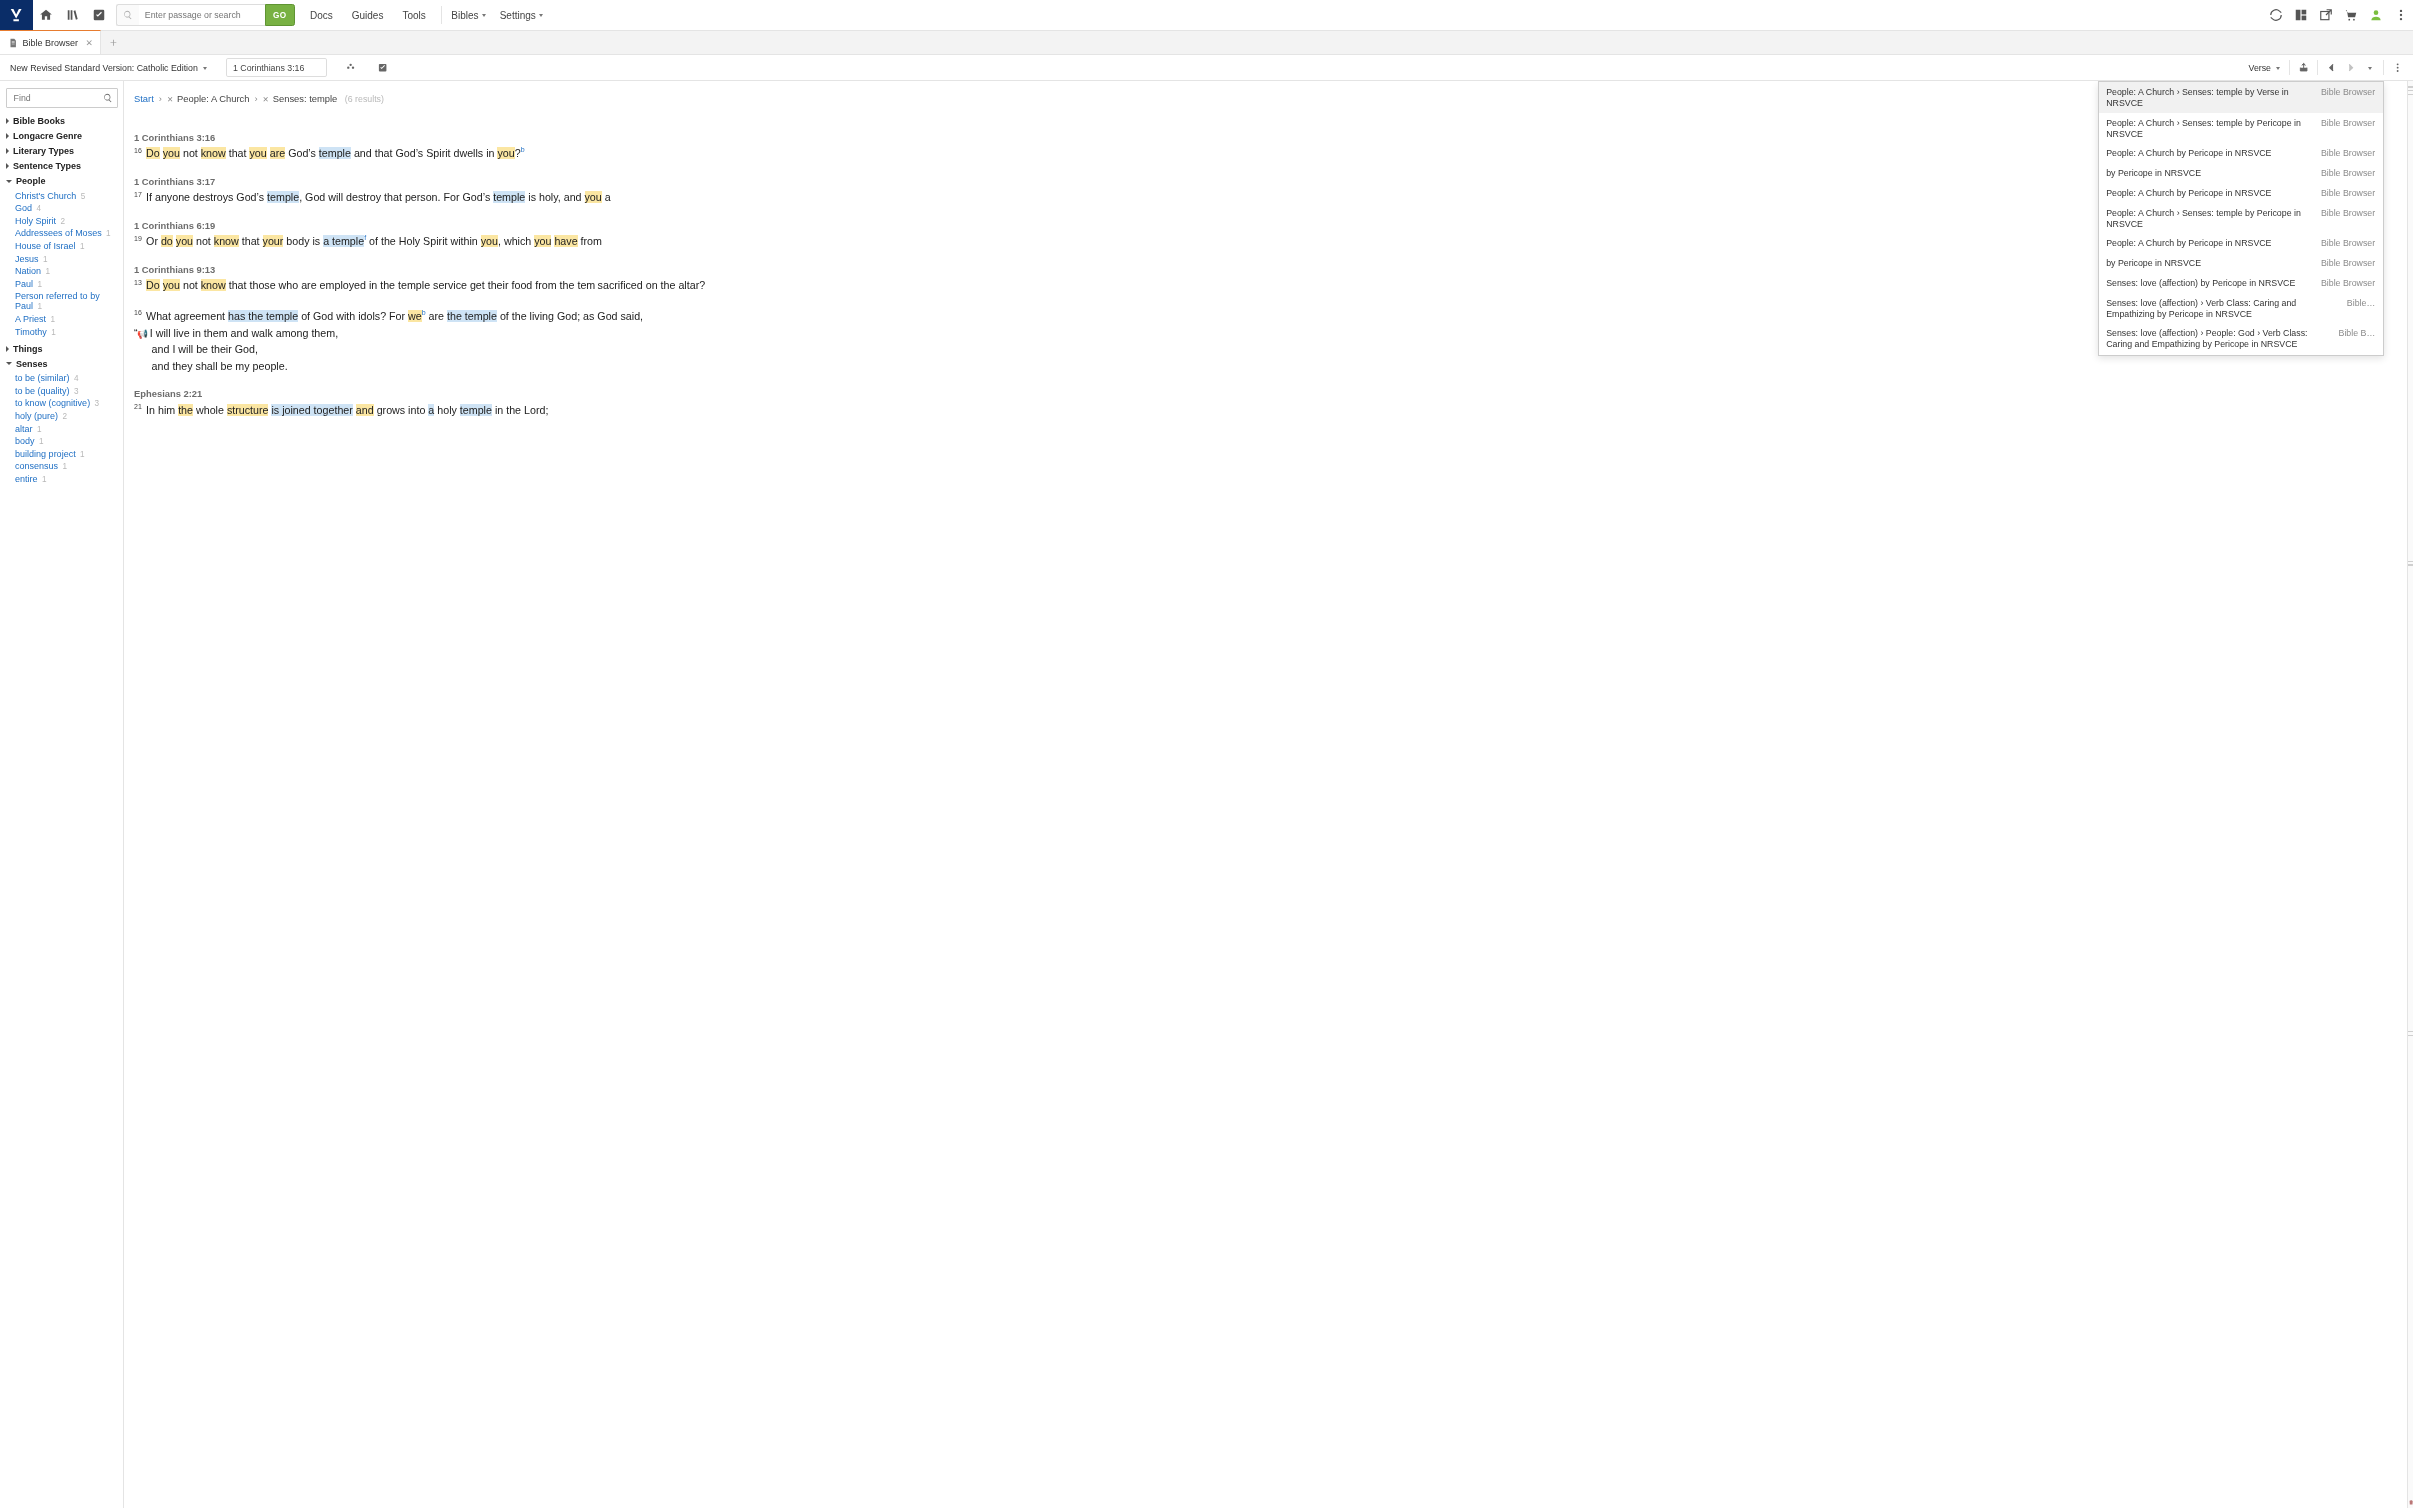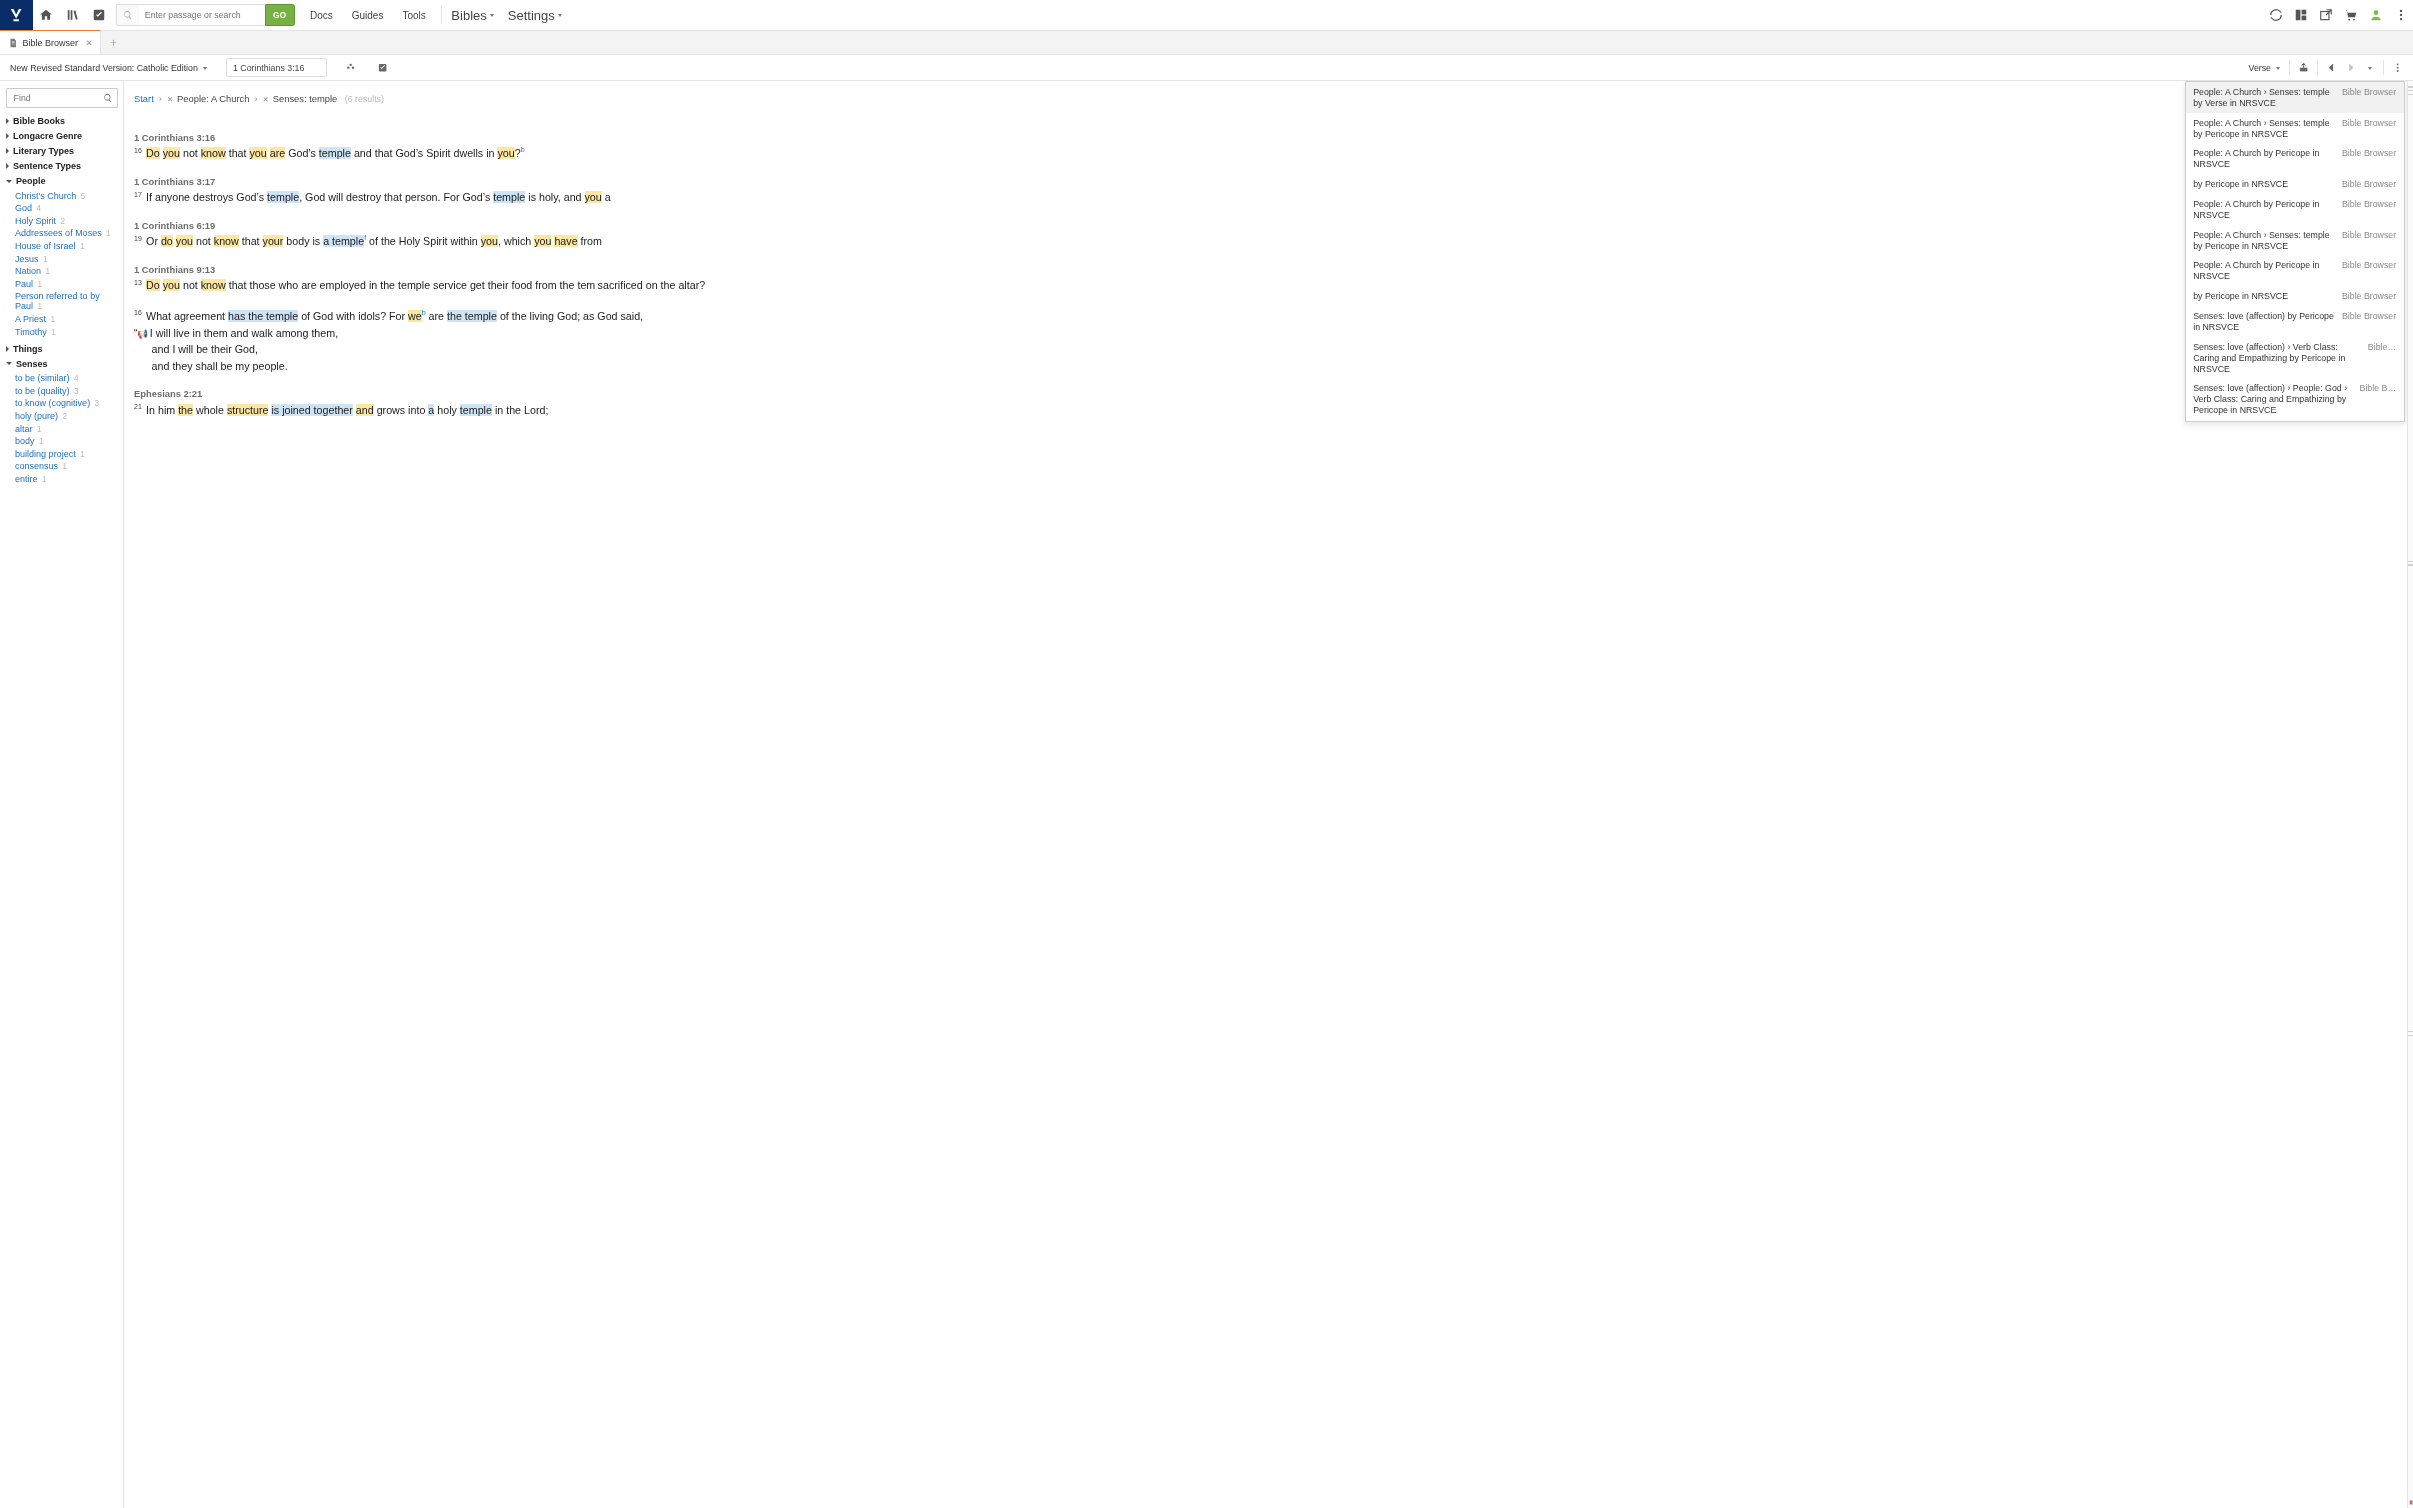--- a/index.html
+++ b/index.html
@@ -107,21 +107,21 @@
   }
   .menu-link { font-size: 10px; color: #444; }
   .vsep {
     width: 0.6px;
     background: var(--border);
     height: 17.6px;
     align-self: center;
     margin: 0 10px 0 15px;
   }
   .dd-link {
-    font-size: 13px;
+    font-size: 10px;
     color: #444;
     display: flex;
     align-items: center;
     gap: 3.1px;
     margin-right: 14px;
   }
   .caret-down {
     width: 0; height: 0;
     border-left: 2.5px solid transparent;
     border-right: 2.5px solid transparent;
@@ -314,22 +314,22 @@
   }
   .hl-y { background: var(--highlight-yellow); }
   .hl-b { background: var(--highlight-blue); }
   .indent { margin-left: 17.6px; display: block; }
   .quote-marker { color: #999; margin-right: 1.3px; font-size: 8.8px; }
 
   
   .history-dd {
     position: absolute;
     top: 0;
-    right: 2px;
-    width: 220px;
+    right: 23px;
+    width: 286px;
     background: #fff;
     border: 0.6px solid #ccc;
     box-shadow: 0 2.5px 7.5px rgba(0,0,0,0.12);
     z-index: 50;
   }
   .history-dd .row {
     padding: 4.4px 7.5px;
     font-size: 8.8px;
     display: flex;
     align-items: flex-start;

